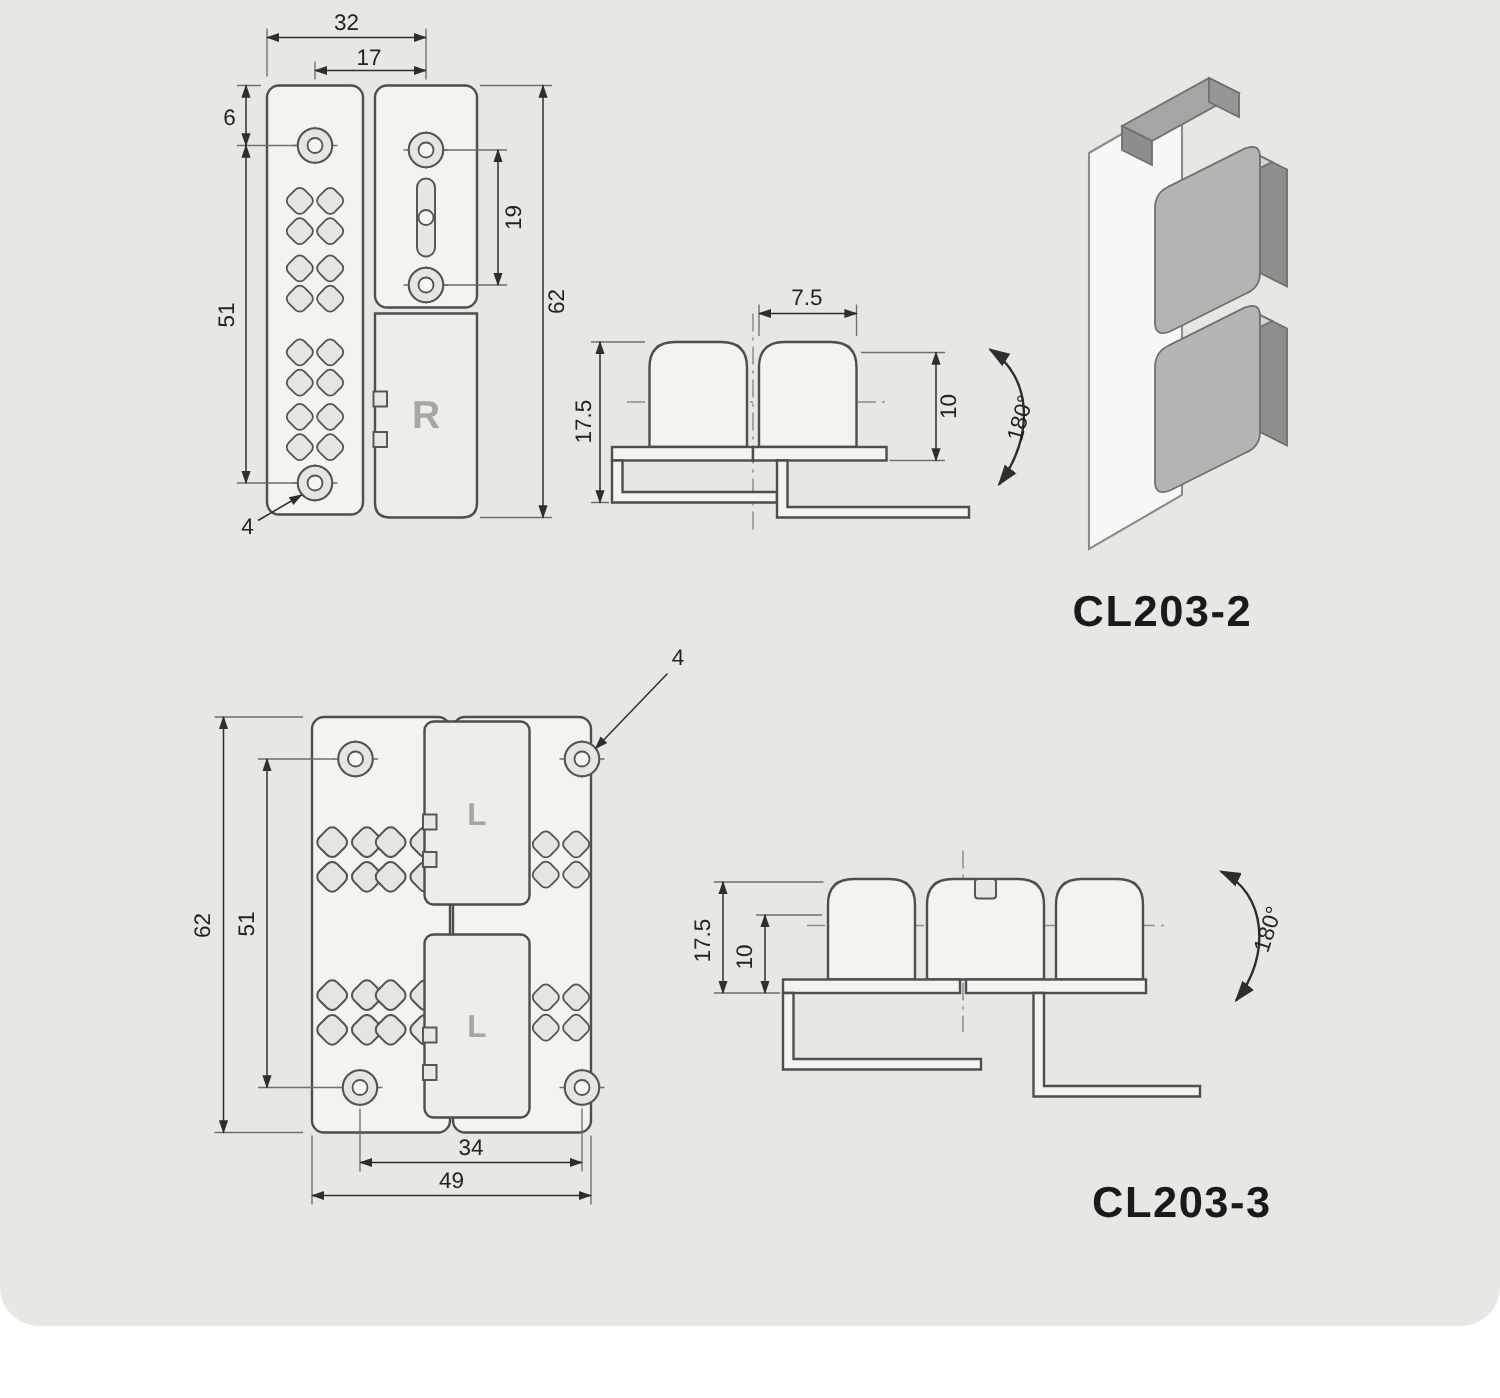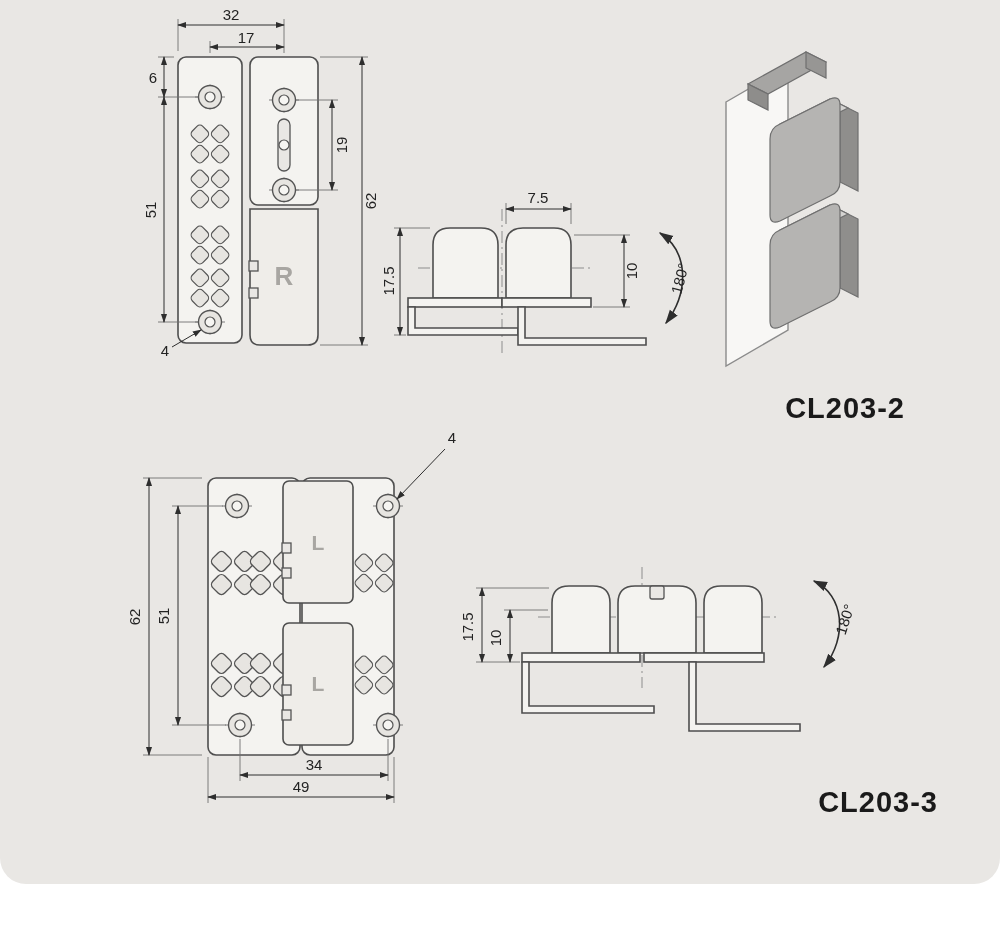--- a/index.html
+++ b/index.html
@@ -11,21 +11,21 @@
   svg text { font-family:"Liberation Sans", sans-serif; }
   .dim-text { font-size:15px; fill:#232323; }
   .part  { fill:#f4f3f0; stroke:#4e4e4e; stroke-width:1.6; }
   .part-alt { fill:#efede9; stroke:#4e4e4e; stroke-width:1.6; }
   .cut   { fill:#e9e7e4; stroke:#545454; stroke-width:1.3; }
   .dim   { stroke:#2e2e2e; stroke-width:1; fill:none; }
   .arrow-curve { stroke:#2e2e2e; stroke-width:1.6; fill:none; }
   .ext   { stroke:#6f6f6f; stroke-width:0.9; fill:none; }
   .cl    { stroke:#8d8d8d; stroke-width:1; fill:none; stroke-dasharray:12 4 2 4; }
   .mark  { fill:#a8a6a2; font-weight:bold; }
-  .product-label { position:absolute; width:190px; text-align:right; font-size:29px; font-weight:700; color:#1a1a1a; letter-spacing:1px; }
+  .product-label { position:absolute; width:190px; text-align:left; font-size:29px; font-weight:700; color:#1a1a1a; letter-spacing:1px; }
 </style>
 </head>
 <body>
 
 <div class="panel"></div>
 
 <svg class="abs" style="left:128px;top:5px" width="290" height="380">
   <defs>
     <marker id="arw" viewBox="0 0 10 10" refX="9" refY="5" markerWidth="9" markerHeight="9" orient="auto-start-reverse">
       <path d="M0,1.6 L10,5 L0,8.4 Z" fill="#2e2e2e"></path>
@@ -189,13 +189,13 @@
     <path class="ext" d="M96,57 H52"></path>
     <path class="dim" marker-start="url(#arw)" marker-end="url(#arw)" d="M58,57 V109"></path>
     <text class="dim-text" x="49" y="85" text-anchor="middle" transform="rotate(-90 49 85)">10</text>
   </g>
   <g>
     <path class="arrow-curve" marker-start="url(#arw)" marker-end="url(#arw)" d="M362,28 C392,42 396,84 372,114"></path>
     <text class="dim-text" x="398" y="68" text-anchor="middle" transform="rotate(-72 398 68)">180°</text>
   </g>
 </svg>
 
-<div class="product-label" style="left:748px;top:786px">CL203-3</div>
+<div class="product-label" style="left:728px;top:786px">CL203-3</div>
 
 </body></html>

